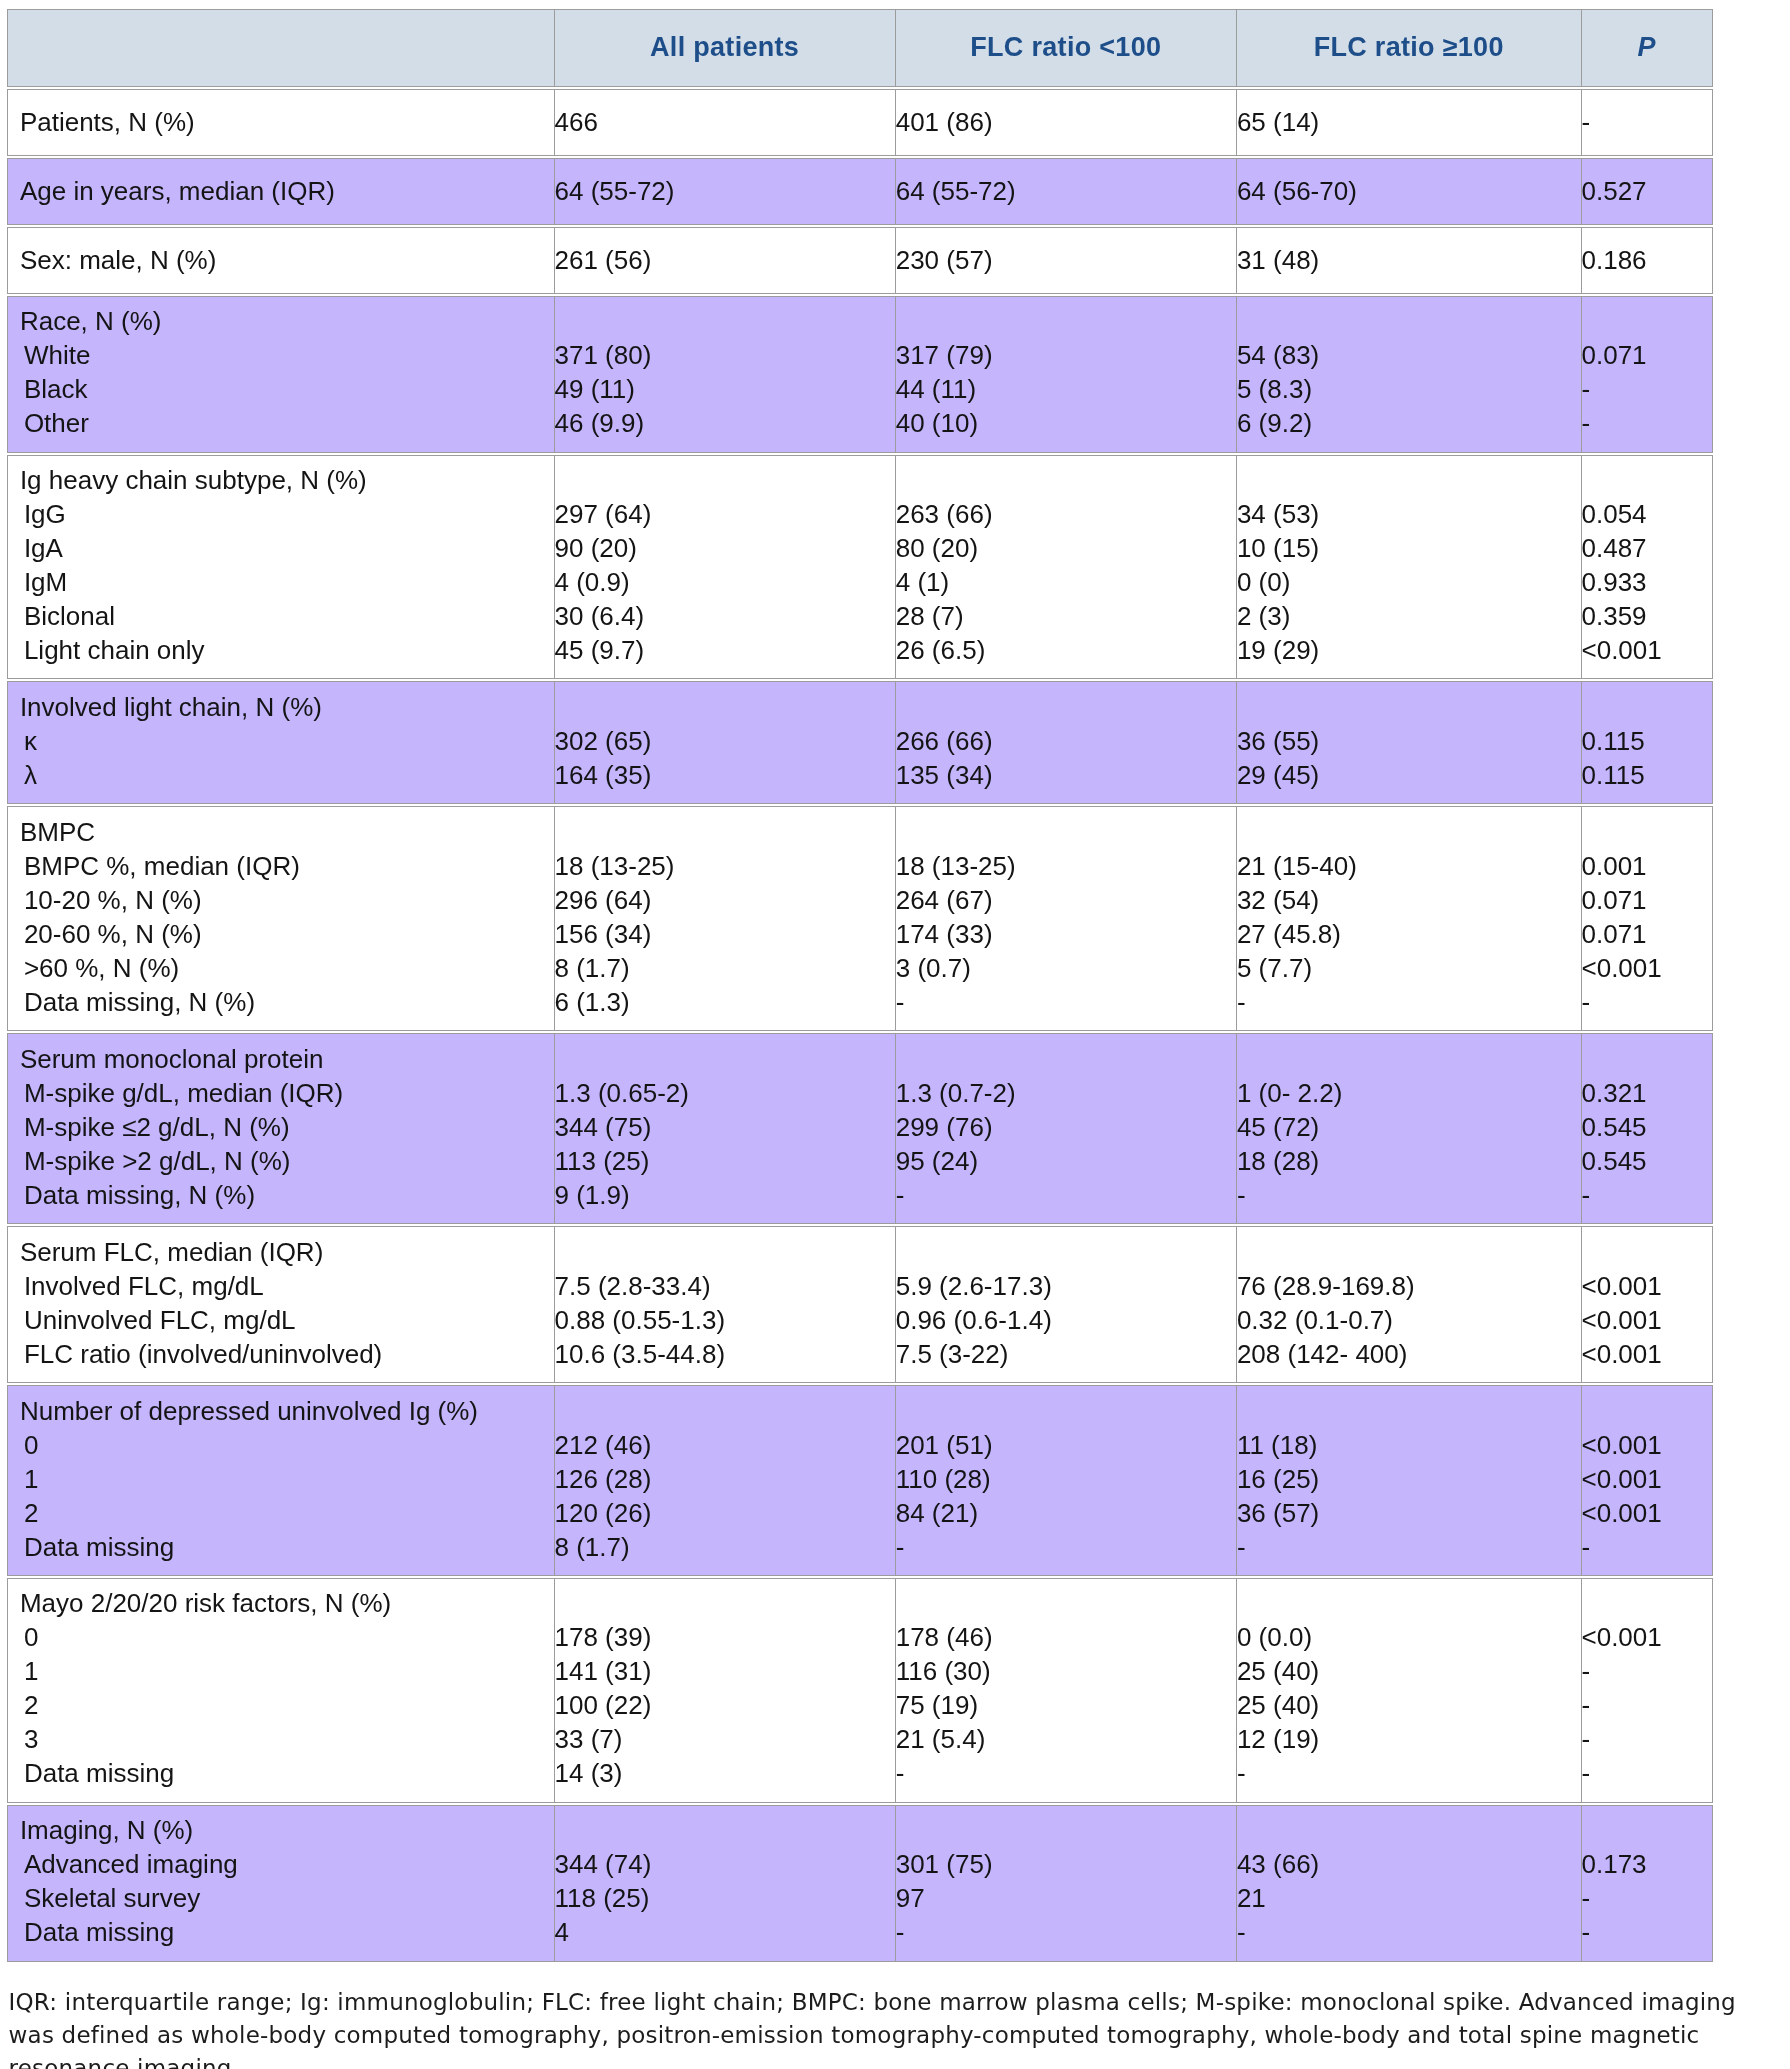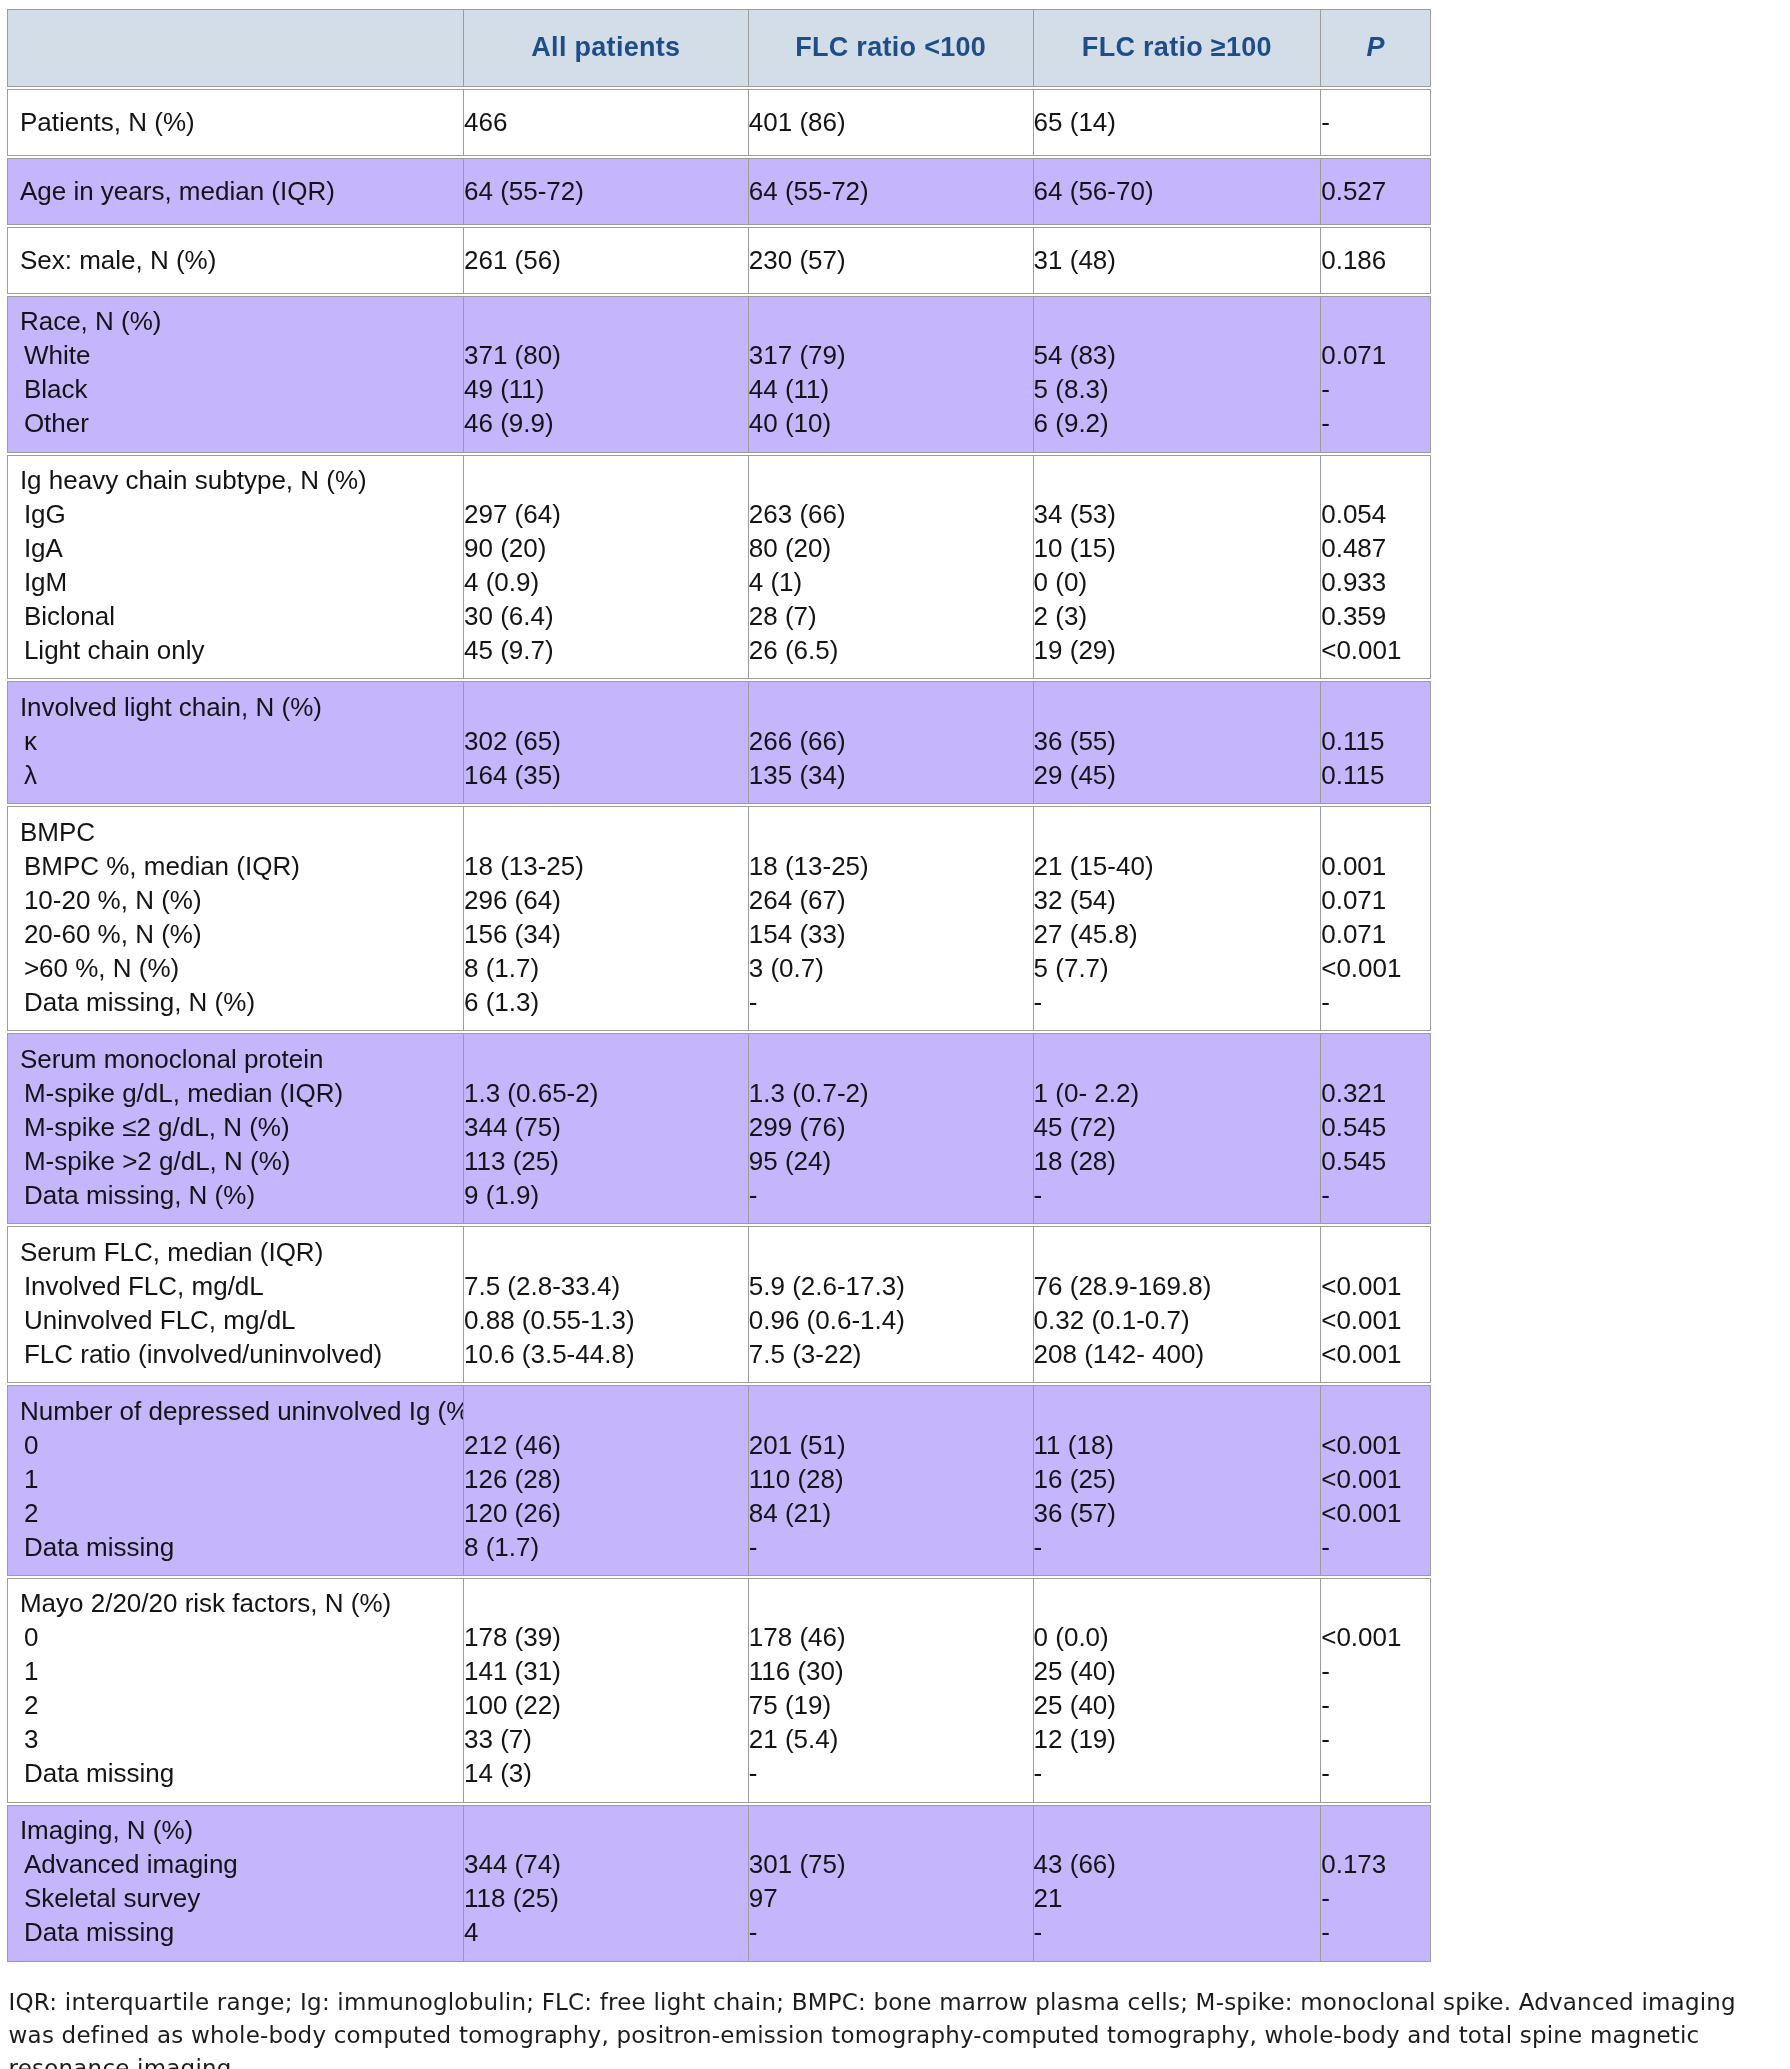--- a/index.html
+++ b/index.html
@@ -9,21 +9,21 @@
     width: 1790px;
     font-family: "Liberation Sans", sans-serif;
     color: #141414;
   }
   .page {
     width: 1790px;
     box-sizing: border-box;
     padding: 6.9px 6.9px 17px 6.9px;
   }
   table.char-table {
-    width: 1424px;
+    width: 1706px;
     border-collapse: separate;
     border-spacing: 0 2.6px;
     table-layout: fixed;
   }
   col.c-label { width: 32.1%; }
   col.c-all   { width: 20.0%; }
   col.c-lt100 { width: 20.0%; }
   col.c-ge100 { width: 20.2%; }
   col.c-p     { width: 7.7%;  }
 
@@ -256,21 +256,21 @@
             <div class="line val">18 (13-25)</div>
             <div class="line val">296 (64)</div>
             <div class="line val">156 (34)</div>
             <div class="line val">8 (1.7)</div>
             <div class="line val">6 (1.3)</div>
           </td>
           <td class="val-cell">
             <div class="line title">&nbsp;</div>
             <div class="line val">18 (13-25)</div>
             <div class="line val">264 (67)</div>
-            <div class="line val">154 (33)</div>
+            <div class="line val">174 (33)</div>
             <div class="line val">3 (0.7)</div>
             <div class="line val">-</div>
           </td>
           <td class="val-cell">
             <div class="line title">&nbsp;</div>
             <div class="line val">21 (15-40)</div>
             <div class="line val">32 (54)</div>
             <div class="line val">27 (45.8)</div>
             <div class="line val">5 (7.7)</div>
             <div class="line val">-</div>

